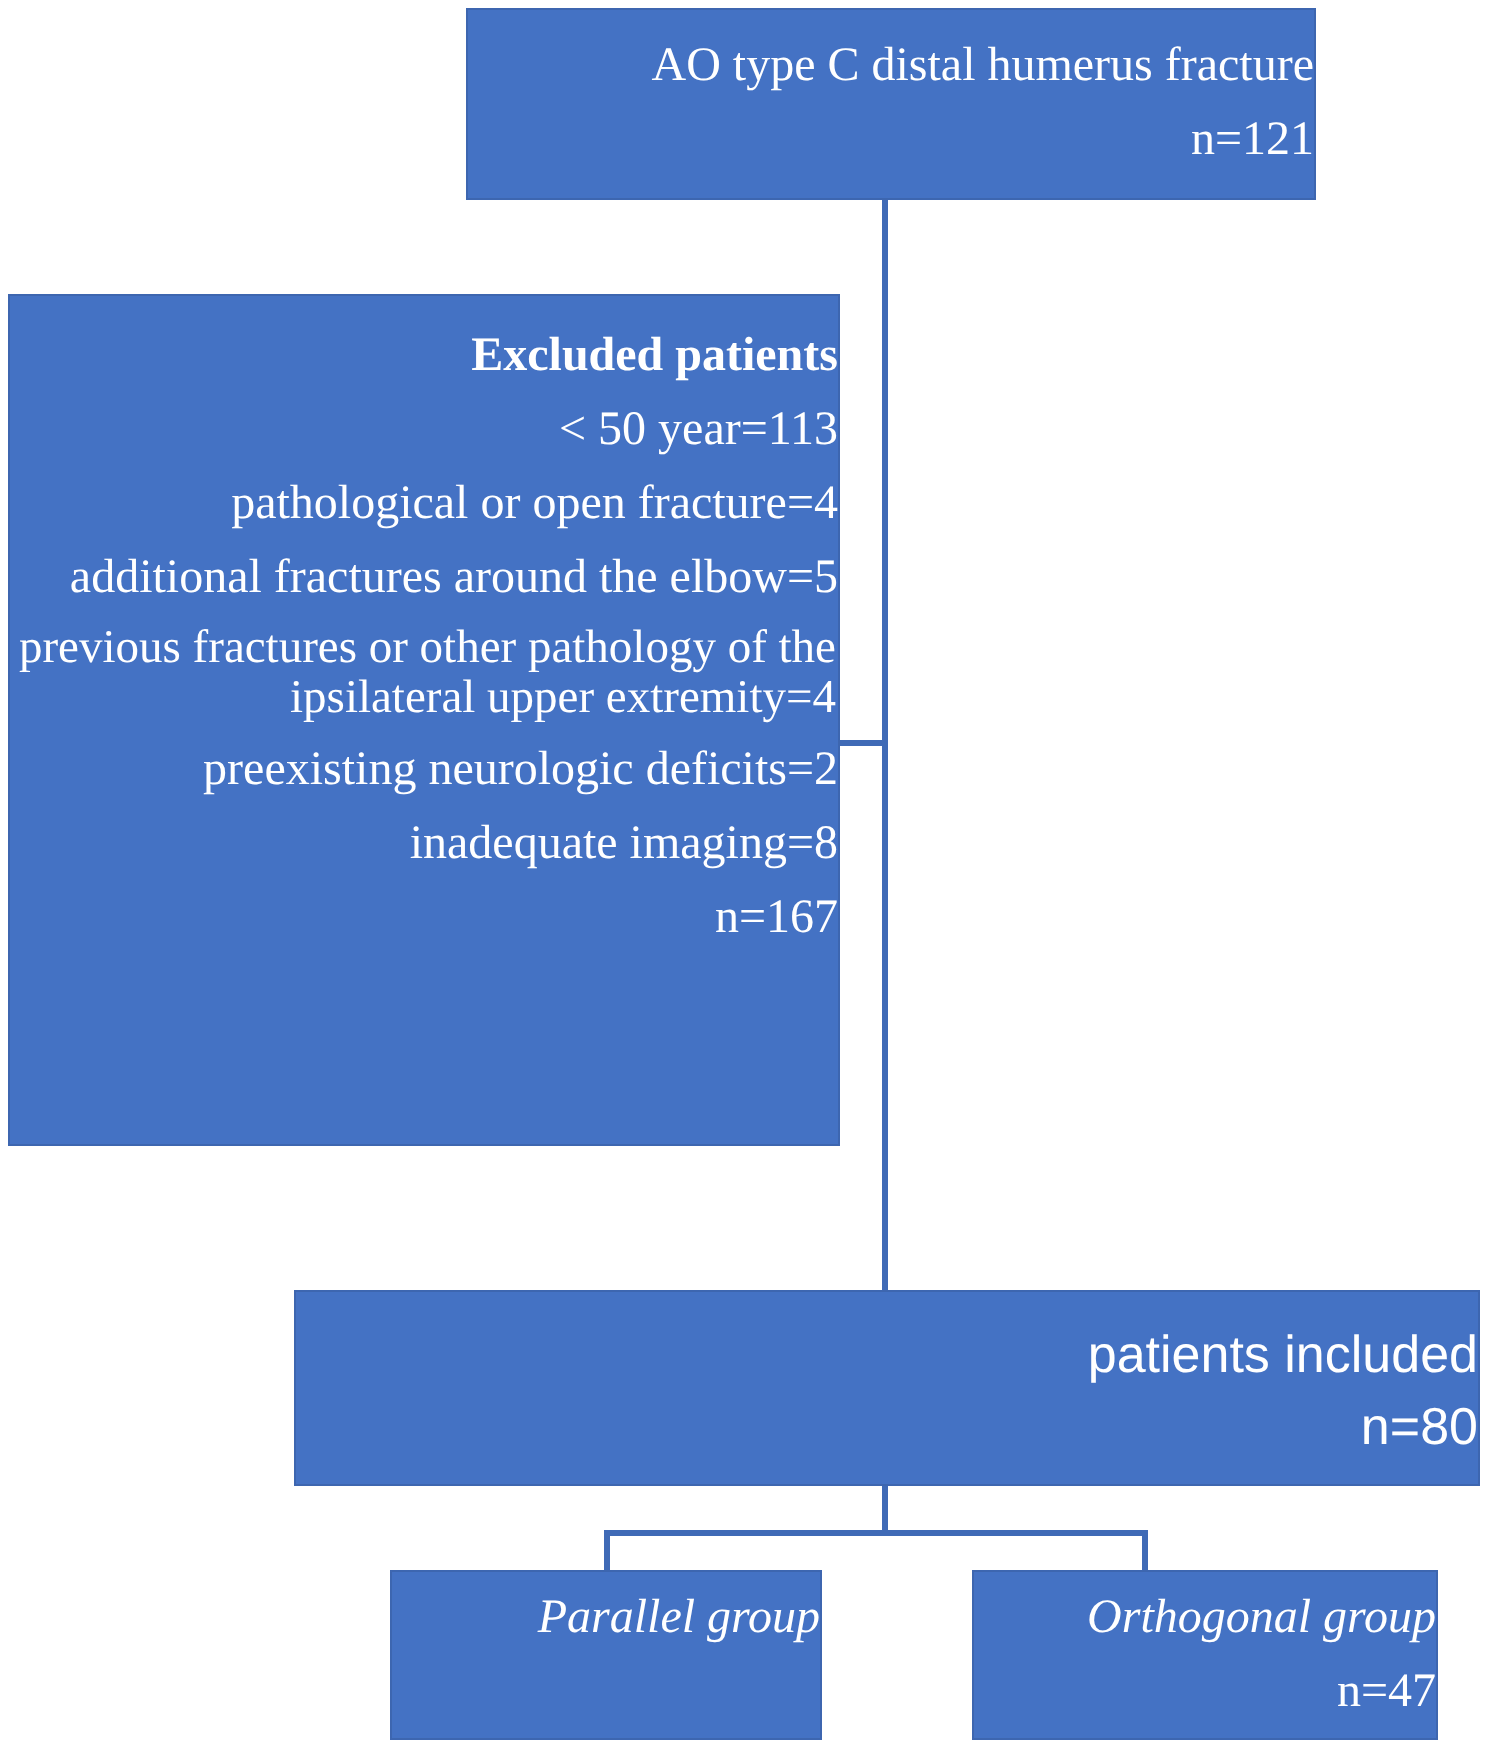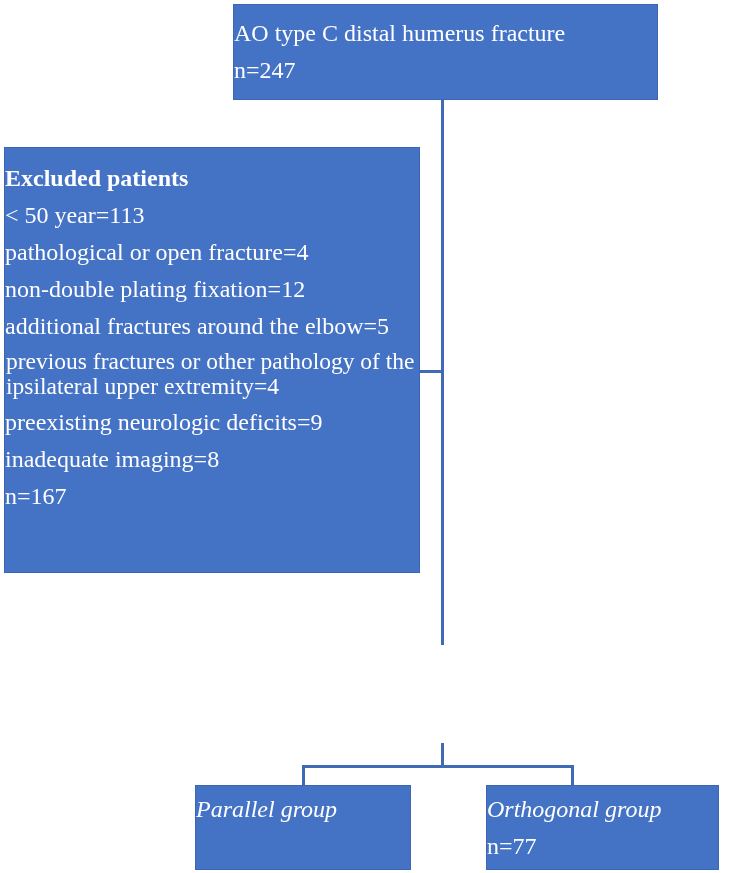--- a/index.html
+++ b/index.html
@@ -10,21 +10,21 @@
     background: var(--background, #ffffff);
     font-family: "Liberation Serif", serif;
     overflow: hidden;
   }
   .box {
     position: absolute;
     box-sizing: border-box;
     background: var(--box-fill, #4472C4);
     border: 1px solid var(--box-border, #3d66b0);
     color: var(--text-color, #ffffff);
-    text-align: left;
+    text-align: right;
     font-size: 24px;
     line-height: 37px;
   }
   .connector {
     position: absolute;
     background: var(--connector, #3f6ab6);
   }
   .bold { font-weight: bold; }
   .italic { font-style: italic; }
 
@@ -51,38 +51,41 @@
 
   <div class="connector line-v-main"></div>
   <div class="connector line-h-excluded"></div>
   <div class="connector line-stem"></div>
   <div class="connector line-tbar"></div>
   <div class="connector line-drop-left"></div>
   <div class="connector line-drop-right"></div>
 
   <div class="box box-total">
     <div>AO type C distal humerus fracture</div>
-    <div>n=247</div>
+    <div>n=121</div>
   </div>
 
   <div class="box box-excluded">
     <div class="bold">Excluded patients</div>
     <div>&lt; 50 year=113</div>
     <div>pathological or open fracture=4</div>
-    <div>non-double plating fixation=12</div>
     <div>additional fractures around the elbow=5</div>
     <div class="item-wrap">previous fractures or other pathology of the ipsilateral upper extremity=4</div>
-    <div>preexisting neurologic deficits=9</div>
+    <div>preexisting neurologic deficits=2</div>
     <div>inadequate imaging=8</div>
     <div>n=167</div>
   </div>
 
+  <div class="box box-included">
+    <div>patients included</div>
+    <div>n=80</div>
+  </div>
 
   <div class="box box-parallel">
     <div class="italic">Parallel group</div>
   </div>
 
   <div class="box box-orthogonal">
     <div class="italic">Orthogonal group</div>
-    <div>n=77</div>
+    <div>n=47</div>
   </div>
 
 </div>
 
 </body></html>

